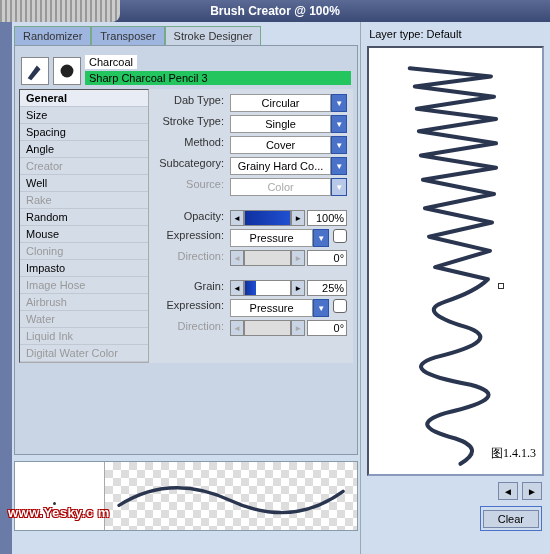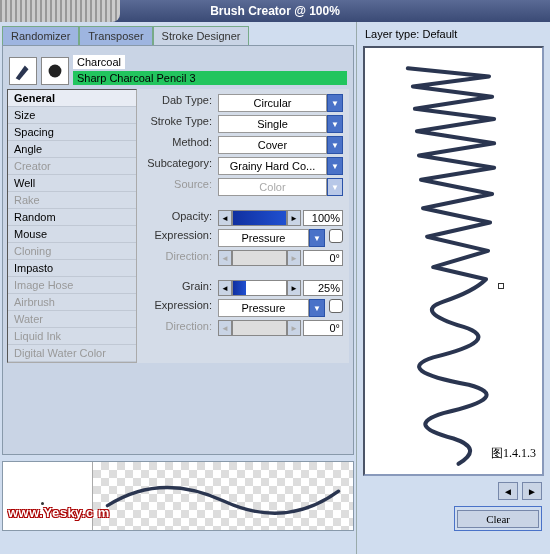--- a/index.html
+++ b/index.html
@@ -1,21 +1,21 @@
 <!DOCTYPE html>
 <html><head>
 <meta charset="utf-8">
 <style>
 * { box-sizing: border-box; margin: 0; padding: 0; font-family: Arial, sans-serif; }
 body { background: #6b7ba8; width: 550px; height: 554px; overflow: hidden; position: relative; }
 
 .titlebar { height: 22px; background: linear-gradient(to bottom, #5a6a95, #3a4a75); color: #fff; font-size: 12px; font-weight: bold; display: flex; align-items: center; justify-content: center; position: relative; }
 .ruler { position: absolute; left: 0; top: 0; width: 120px; height: 22px; background: repeating-linear-gradient(to right, #999 0, #999 2px, #ccc 2px, #ccc 5px); border-radius: 0 0 8px 0; }
 
-.main { display: flex; background: #d0ddef; height: 532px; }
+.main { display: flex; background: #d0ddef; height: 532px; margin-left: 12px; }
 .left-panel { width: 375px; padding: 2px; }
 .right-panel { width: 204px; background: #d0ddef; padding: 4px; border-left: 1px solid #9aa; }
 
 .tabs { display: flex; margin-top: 2px; }
 .tab { font-size: 11px; padding: 3px 8px; background: #9eb5e0; color: #333; border: 1px solid #7a8; border-bottom: none; cursor: pointer; }
 .tab.active { background: #c9d4e5; font-weight: normal; }
 
 .tab-content { background: #c9d4e5; border: 1px solid #8899aa; padding: 4px; height: 410px; }
 
 .brush-header { display: flex; align-items: flex-end; background: #c9d4e5; padding: 2px; }
@@ -53,21 +53,21 @@
 .preview-left .dot { position: absolute; left: 38px; top: 40px; width: 3px; height: 3px; background: #333; border-radius: 50%; }
 .preview-right { flex: 1; background: repeating-conic-gradient(#ddd 0% 25%, #fff 0% 50%) 0 0/16px 16px; position: relative; }
 
 .layer-type { font-size: 11px; margin: 2px 4px 6px; }
 .canvas-preview { background: #fff; border: 2px inset #8899bb; height: 430px; position: relative; margin: 0 2px; }
 .fig-label { position: absolute; right: 6px; bottom: 12px; font-size: 12px; font-family: serif; }
 .square-marker { position: absolute; right: 38px; top: 235px; width: 6px; height: 6px; border: 1px solid #333; }
 
 .bottom-bar { display: flex; justify-content: flex-end; align-items: center; margin-top: 6px; padding: 0 4px; gap: 4px; }
 .nav-btn { width: 20px; height: 18px; background: #c9d4e5; border: 1px solid #7788aa; font-size: 10px; cursor: pointer; display: flex; align-items: center; justify-content: center; }
-.clear-btn { padding: 2px 28px; background: #c9d4e5; border: 1px solid #7788aa; font-size: 11px; cursor: pointer; font-family: Liberation Serif, serif; }
+.clear-btn { padding: 2px 14px; background: #c9d4e5; border: 1px solid #7788aa; font-size: 11px; cursor: pointer; }
 .clear-row { border: 1px solid #4a72c8; padding: 2px; display: inline-block; }
 
 .watermark { position: absolute; left: 8px; bottom: 34px; font-size: 13px; font-weight: bold; color: #fff; text-shadow: 1px 1px 0 #a00, -1px -1px 0 #a00, 1px -1px 0 #a00, -1px 1px 0 #a00; font-family: Arial; letter-spacing: 0.5px; z-index: 10; }
 </style>
 </head>
 <body>
 
 <div class="titlebar">
   <div class="ruler"></div>
   <span>Brush Creator @ 100%</span>

